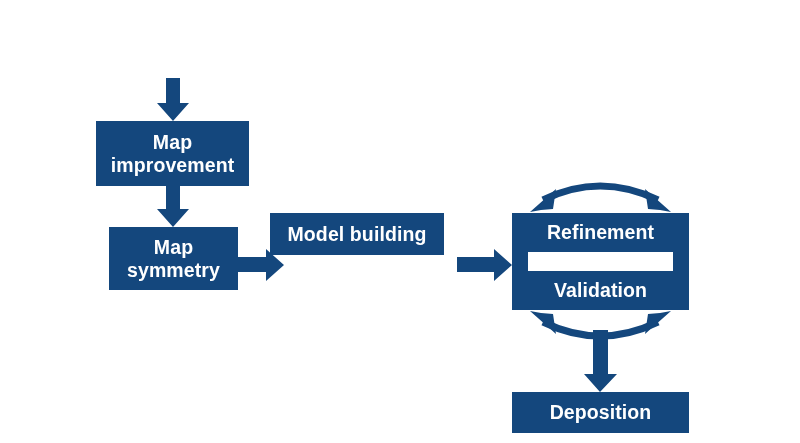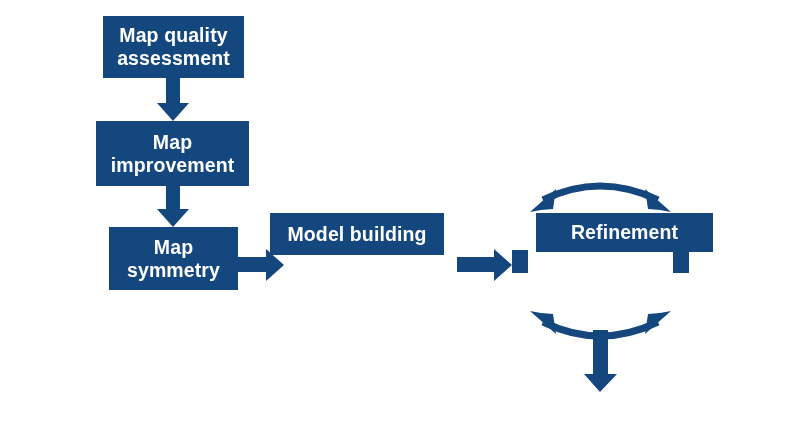--- a/index.html
+++ b/index.html
@@ -48,21 +48,21 @@
   #node-map-symmetry {
     left: 109px;  top: 227px; width: 129px; height: 63px;  font-size: 19.5px;
   }
   #node-model-building {
     left: 270px;  top: 213px; width: 174px; height: 42px;  font-size: 19.5px;
   }
   #node-docking {
     left: 283px;  top: 273px; width: 174px; height: 42px;  font-size: 19.5px;
   }
   #node-refinement {
-    left: 536px;  top: 213px; width: 177px; height: 39px;  font-size: 19.5px;
+    left: 512px;  top: 213px; width: 177px; height: 39px;  font-size: 19.5px;
   }
   #node-validation {
     left: 512px;  top: 271px; width: 177px; height: 39px;  font-size: 19.5px;
   }
   #node-deposition {
     left: 512px;  top: 392px; width: 177px; height: 41px;  font-size: 19.5px;
   }
   
   .rail {
     position: absolute;
@@ -99,24 +99,20 @@
     <polygon fill="#14477D" points="530,212 556,189 553,209 541,210"></polygon>
     <polygon fill="#14477D" points="671,212 645,189 648,209 660,210"></polygon>
 
     <path fill="none" stroke="#14477D" stroke-width="7" stroke-linecap="butt" d="M 543,322 Q 600,350 658,322"></path>
     <polygon fill="#14477D" points="530,311 556,334 553,314 541,313"></polygon>
     <polygon fill="#14477D" points="671,311 645,334 648,314 660,313"></polygon>
 
     <polygon fill="#14477D" points="593,330 608,330 608,374 617,374 600,392 584,374 593,374"></polygon>
   </svg>
 
-  <div class="node" id="node-map-quality-assessment">
-    <span class="label">Map quality
-assessment</span>
-  </div>
 
   <div class="node" id="node-map-improvement">
     <span class="label">Map
 improvement</span>
   </div>
 
   <div class="node" id="node-map-symmetry">
     <span class="label">Map
 symmetry</span>
   </div>
@@ -126,15 +122,21 @@
   </div>
 
 
   <div class="rail" id="rail-left"></div>
   <div class="rail" id="rail-right"></div>
 
   <div class="node" id="node-refinement">
     <span class="label">Refinement</span>
   </div>
 
+  <div class="node" id="node-validation">
+    <span class="label">Validation</span>
+  </div>
 
+  <div class="node" id="node-deposition">
+    <span class="label">Deposition</span>
+  </div>
 
 </div>
 
 </body></html>

